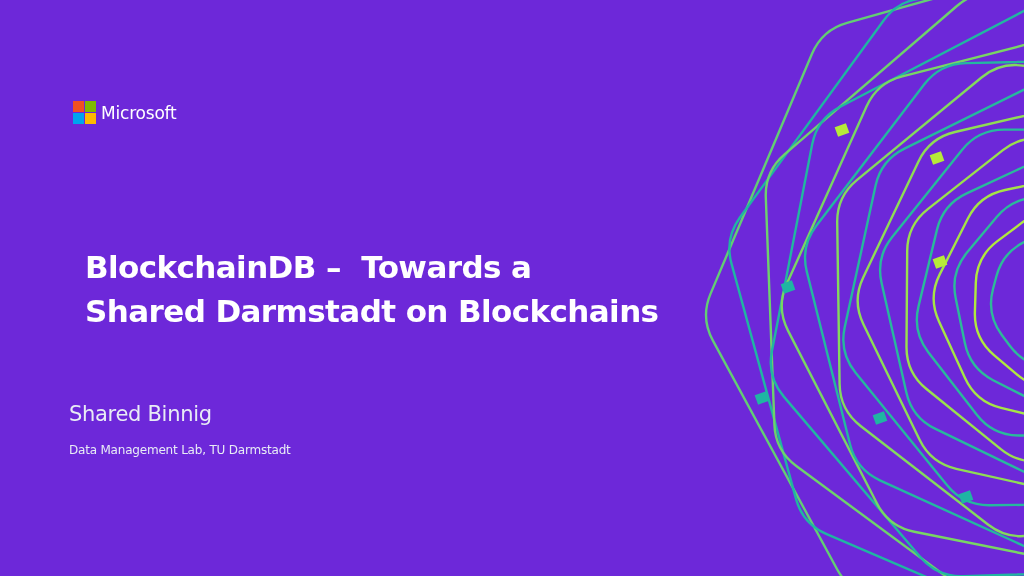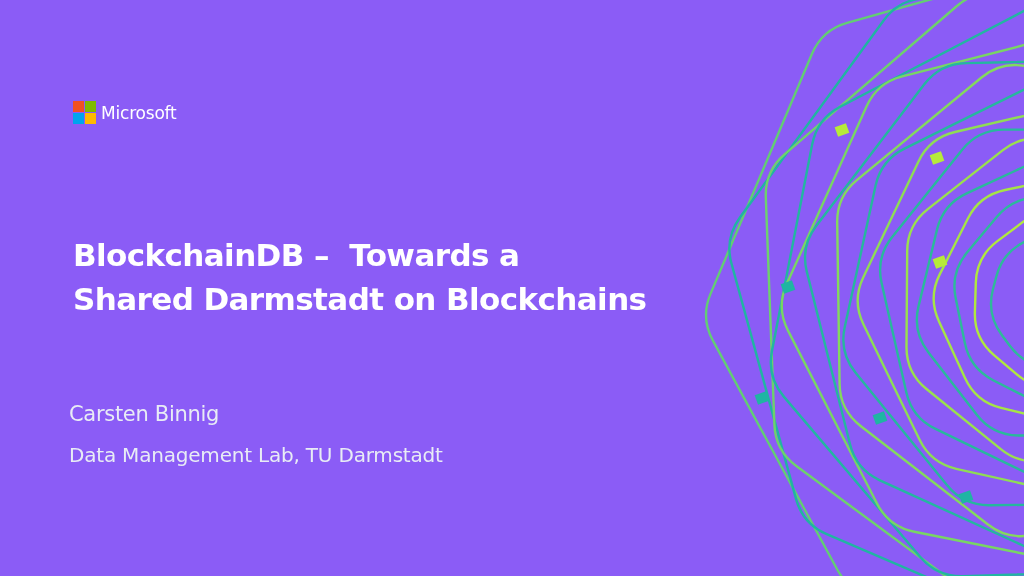--- a/index.html
+++ b/index.html
@@ -2,33 +2,33 @@
 <html><head>
   <meta charset="utf-8">
   <style>
     html, body { margin: 0; padding: 0; }
     body {
       width: 1024px; height: 576px; overflow: hidden;
       background: #030a35;
       font-family: "DejaVu Sans", "Liberation Sans", sans-serif;
       position: relative;
     }
-    .slide { position: absolute; inset: 0; background: #8b5cf6; }
+    .slide { position: absolute; inset: 0; background: #6d28d9; }
     .logo { position: absolute; left: 73px; top: 101px; display: flex; align-items: center; }
     .logo-grid { display: grid; grid-template-columns: 11px 11px; grid-template-rows: 11px 11px; gap: 1px; margin-right: 5px; }
     .logo-grid span { display: block; width: 11px; height: 11px; }
     .logo-text { color: #ffffff; font-size: 17px; letter-spacing: -0.2px; }
     .title {
       position: absolute; left: 69px; top: 229px;
       color: #ffffff; font-size: 31px; font-weight: bold; line-height: 44px;
-      letter-spacing: -0.6px; margin: 4px;
+      letter-spacing: -0.6px; margin: 16px;
     }
     .title span { display: block; white-space: pre; }
     .author { position: absolute; left: 69px; top: 402px; color: #e8ecf5; font-size: 21px; letter-spacing: -0.3px; }
-    .affil { position: absolute; left: 69px; top: 443px; color: #e8ecf5; font-size: 20px; letter-spacing: -0.2px; }
+    .affil { position: absolute; left: 69px; top: 443px; color: #e8ecf5; font-size: 12px; letter-spacing: -0.2px; }
     svg.art { position: absolute; left: 0; top: 0; }
   </style>
 </head>
 <body>
 
 <div class="slide">
   <svg class="art" id="art" width="1024" height="576">
       <path d="M1390.3,414.2Q1391.6,440.2 1372.1,457.4L1176.6,629.5Q1157.1,646.6 1131.5,642.1L875.1,596.6Q849.5,592.1 837.1,569.2L712.8,340.4Q700.4,317.6 710.6,293.6L812.0,53.8Q822.1,29.8 847.1,22.8L1097.9,-47.4Q1122.9,-54.5 1144.0,-39.3L1355.2,113.0Q1376.3,128.2 1377.6,154.1Z" fill="none" stroke="rgb(99,205,116)" stroke-width="2.4"></path>
       <path d="M1340.2,475.3Q1335.5,500.9 1312.6,513.2L1097.6,628.4Q1074.7,640.7 1050.8,630.4L826.7,534.2Q802.8,523.9 796.0,498.9L731.5,263.6Q724.6,238.5 739.9,217.5L883.6,20.5Q898.9,-0.6 924.9,-1.7L1168.6,-12.2Q1194.5,-13.3 1211.6,6.3L1371.8,190.2Q1388.9,209.8 1384.2,235.4Z" fill="none" stroke="rgb(32,181,162)" stroke-width="2.4"></path>
       <path d="M1280.5,520.2Q1270.1,544.0 1245.0,550.8L1025.3,609.7Q1000.2,616.4 979.3,601.0L796.3,466.0Q775.3,450.5 774.4,424.5L765.8,197.3Q764.8,171.3 784.5,154.3L956.9,6.0Q976.6,-11.0 1002.1,-6.2L1225.6,36.1Q1251.2,40.9 1263.3,63.9L1369.6,264.9Q1381.8,287.9 1371.4,311.7Z" fill="none" stroke="rgb(110,209,108)" stroke-width="2.4"></path>
@@ -62,15 +62,15 @@
       <span style="background: rgb(255, 185, 0);"></span>
     </div>
     <span class="logo-text">Microsoft</span>
   </div>
 
   <h1 class="title">
     <span>BlockchainDB –  Towards a</span>
     <span>Shared Darmstadt on Blockchains</span>
   </h1>
 
-  <div class="author">Carsten Binnig</div>
+  <div class="author">Shared Binnig</div>
   <div class="affil">Data Management Lab, TU Darmstadt</div>
 </div>
 
 </body></html>

